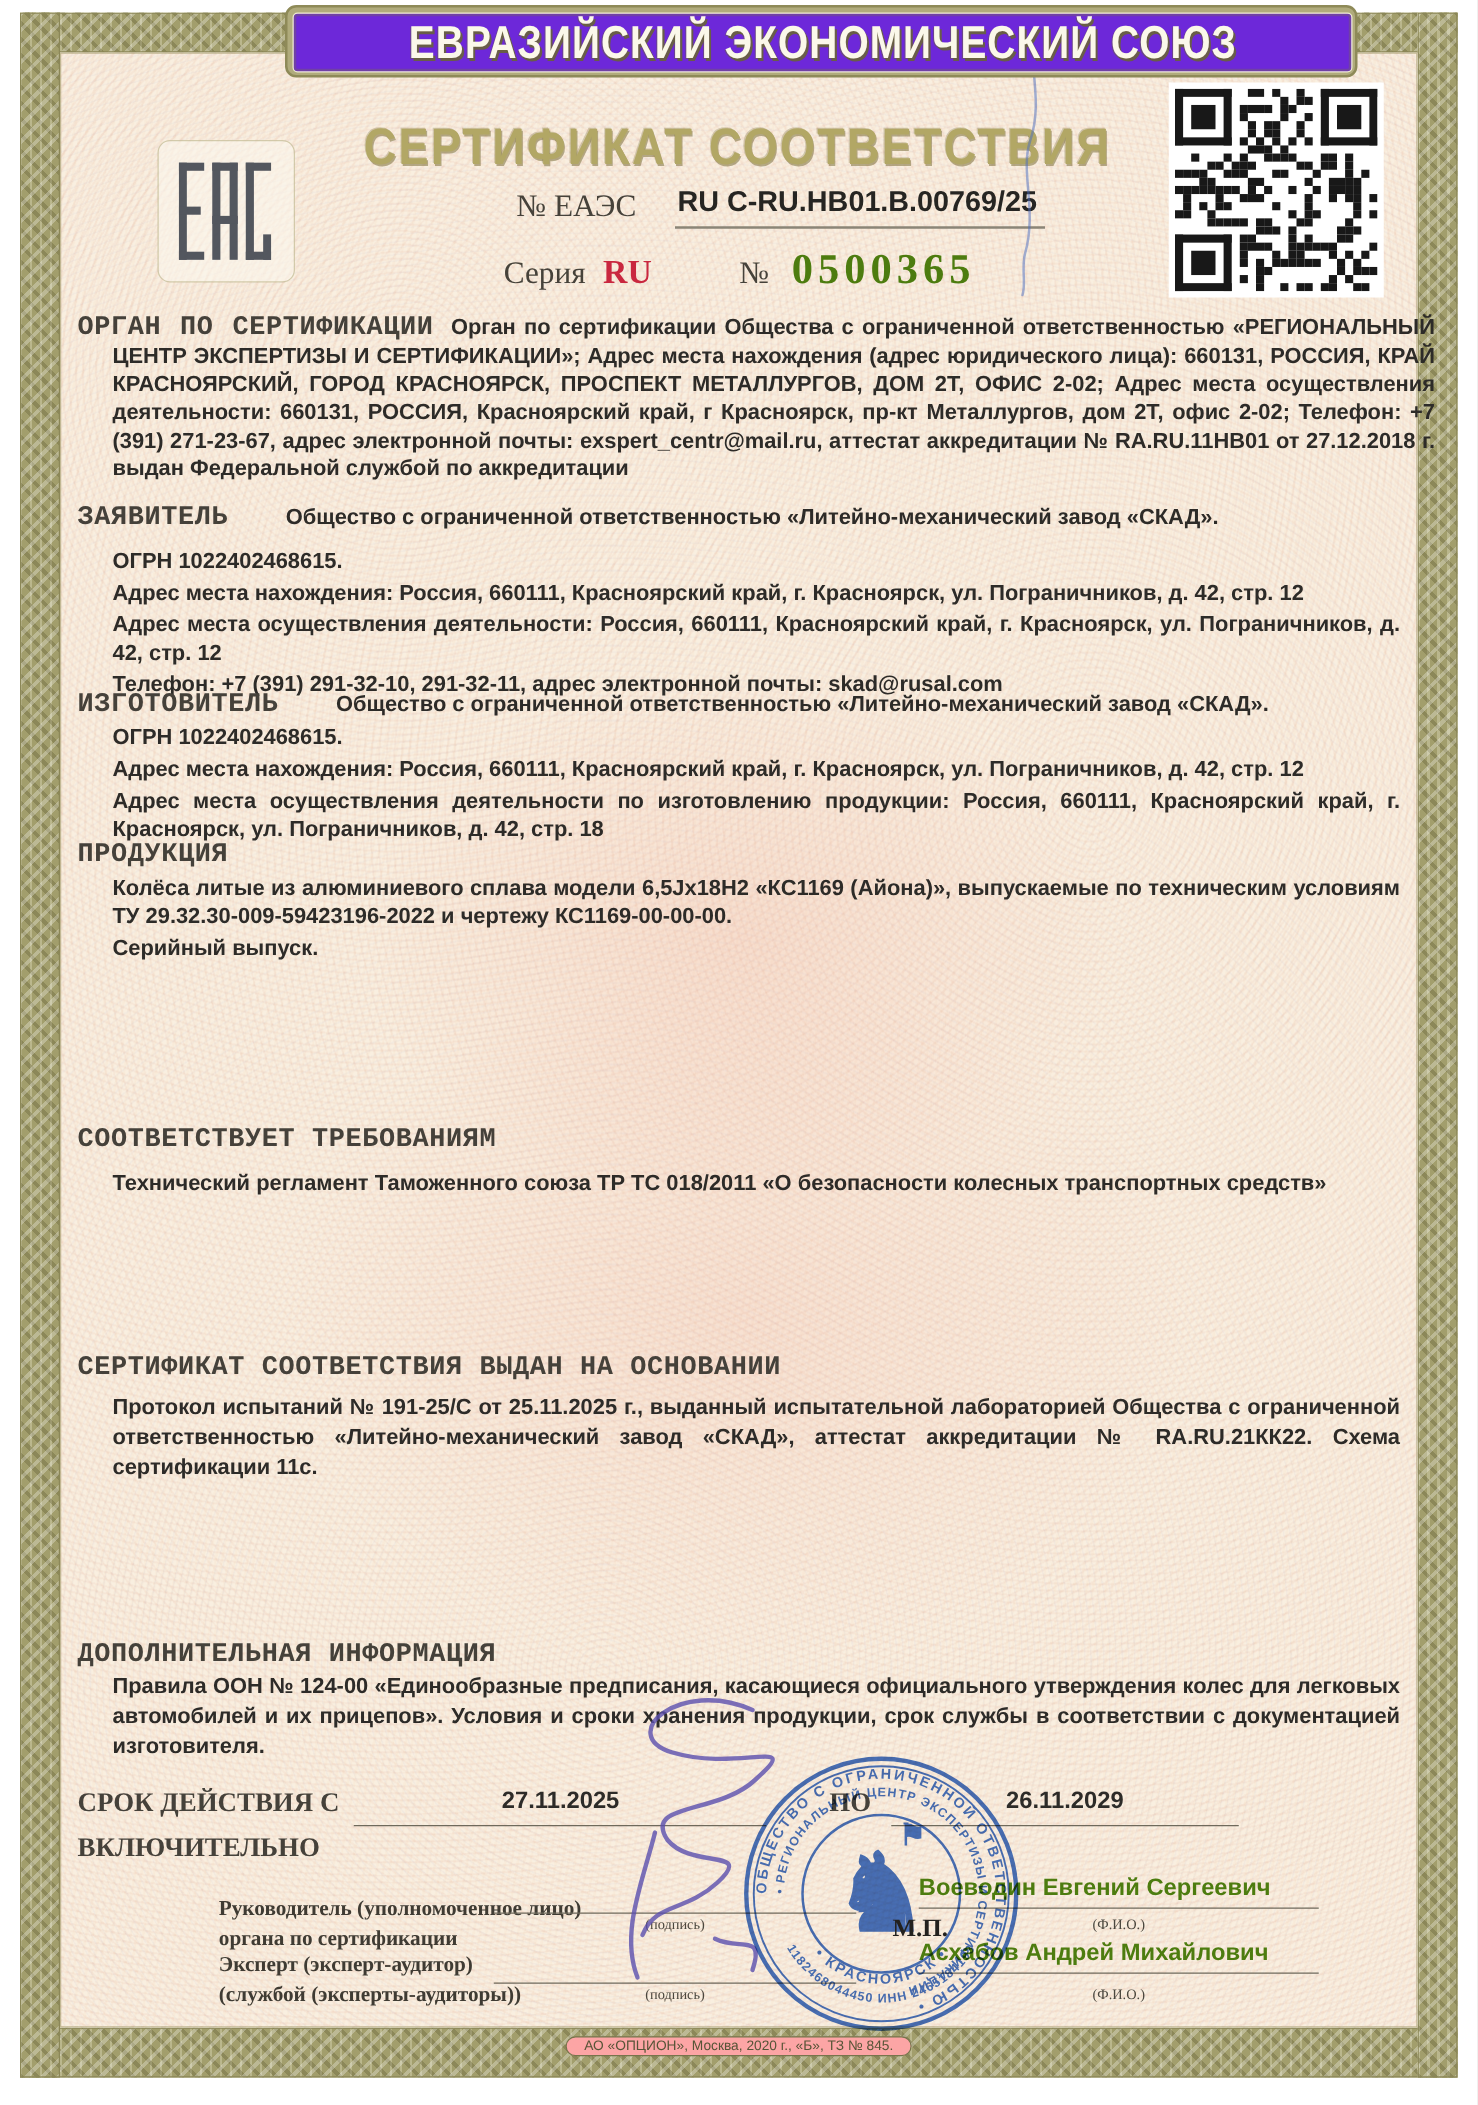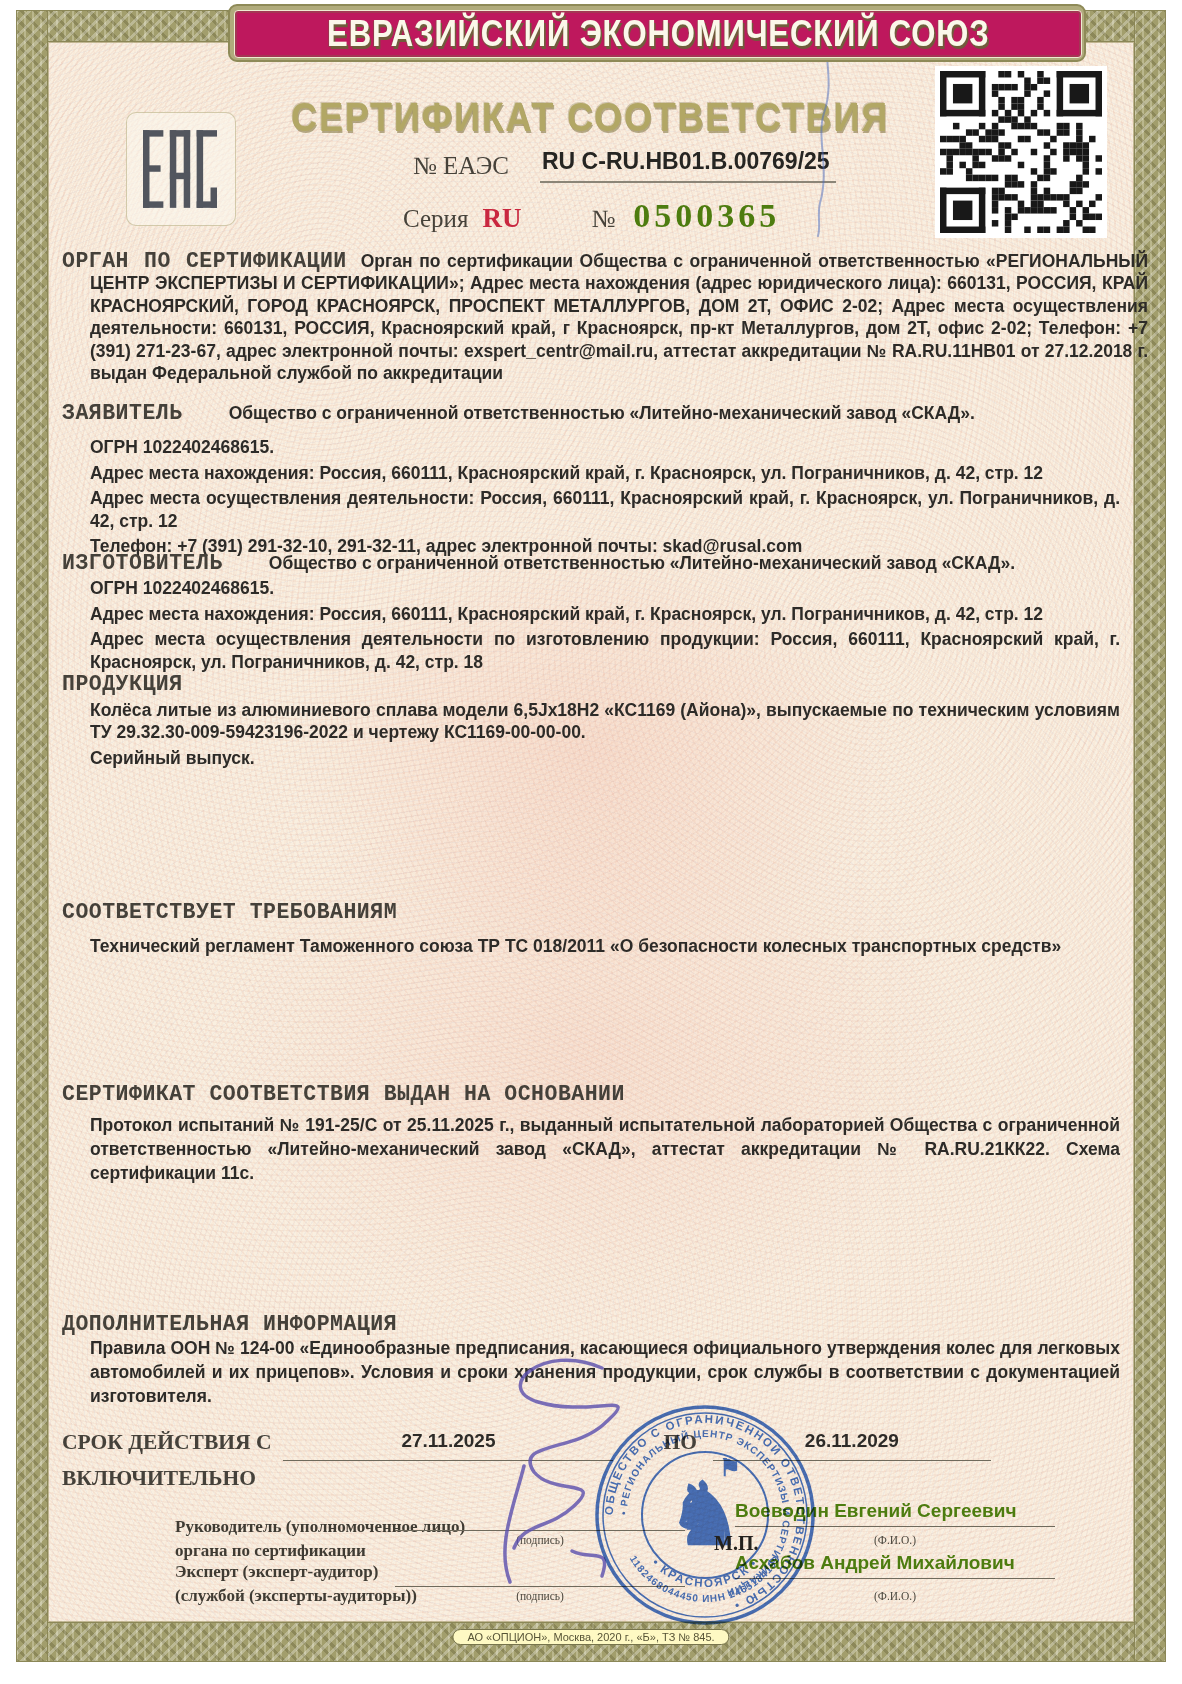--- a/index.html
+++ b/index.html
@@ -23,21 +23,21 @@
        radial-gradient(ellipse 430px 310px at 50% 45%, rgba(238,158,138,.22), rgba(238,158,138,0) 70%),
        radial-gradient(ellipse 520px 400px at 50% 64%, rgba(236,150,130,.16), rgba(236,150,130,0) 70%),
        repeating-radial-gradient(circle at 25% 16%, rgba(205,118,95,.075) 0 1.5px, rgba(0,0,0,0) 1.5px 5.5px),
        repeating-radial-gradient(circle at 76% 38%, rgba(205,118,95,.07) 0 1.5px, rgba(0,0,0,0) 1.5px 6px),
        repeating-radial-gradient(circle at 40% 82%, rgba(122,132,200,.06) 0 1px, rgba(0,0,0,0) 1px 5px),
        repeating-linear-gradient(100deg, rgba(240,190,150,.09) 0 2px, rgba(0,0,0,0) 2px 5px),
        #f9efe0;}
   
   .banner{position:absolute;left:228px;top:4px;width:858px;height:58px;border:2px solid #8e8a58;
      border-radius:9px;background:#b0ab7c;padding:4px;box-sizing:border-box;z-index:5;}
-  .banner-inner{width:100%;height:100%;background:#be185d;border:1px solid #efecd2;border-radius:4px;
+  .banner-inner{width:100%;height:100%;background:#6d28d9;border:1px solid #efecd2;border-radius:4px;
      display:flex;align-items:center;justify-content:center;box-shadow:inset 0 0 0 2px rgba(118,113,68,.35);text-align:right;}
   .banner-text{font-size:37px;font-weight:bold;color:#fbf8ea;letter-spacing:1px;white-space:nowrap;
      transform:scaleX(.84);text-shadow:2px 3px 0 rgba(104,99,57,.9), -1px 1px 0 rgba(104,99,57,.5);}
   
   .eac-plate{position:absolute;left:126px;top:112px;width:108px;height:112px;border-radius:10px;
      background:rgba(252,248,238,.55);border:1px solid rgba(172,162,112,.5);}
   .eac-logo{position:absolute;left:143px;top:128px;z-index:2;}
   .cert-title{position:absolute;left:140px;width:900px;top:94px;text-align:center;font-weight:bold;
      font-size:41px;letter-spacing:2px;color:#b2a765;transform:scaleX(.88);white-space:nowrap;z-index:2;
      text-shadow:1px 2px 0 rgba(124,112,58,.55), -1px -1px 0 rgba(124,112,58,.3);}
@@ -84,21 +84,21 @@
   .sig-line{position:absolute;border-bottom:1px solid #6f6a5c;z-index:2;}
   .sig-caption{position:absolute;font-family:"Liberation Serif",serif;font-size:11.5px;color:#4b473e;
      text-align:center;z-index:2;}
   .sig-name{position:absolute;left:735px;width:320px;text-align:left;font-size:19px;font-weight:bold;
      color:#4d7c0f;border-bottom:1px solid #6f6a5c;padding-bottom:4px;z-index:2;}
   .mp{position:absolute;left:714px;top:1532px;font-family:"Liberation Serif",serif;font-weight:bold;
      font-size:20px;color:#23211e;z-index:6;}
   .stamp{position:absolute;left:592px;top:1402px;z-index:5;opacity:.88;mix-blend-mode:multiply;}
   .autograph{position:absolute;left:452px;top:1346px;z-index:4;}
   
-  .footer-box{position:absolute;left:50%;transform:translateX(-50%);top:1629px;background:#fef9c3;
+  .footer-box{position:absolute;left:50%;transform:translateX(-50%);top:1629px;background:#fca5a5;
      border:1px solid #77744c;border-radius:9px;padding:1px 14px;font-size:11px;color:#575437;
      white-space:nowrap;z-index:6;}
 </style>
 </head>
 <body>
 
 <div class="page">
 
   <div class="bstrip b-top"></div>
   <div class="bstrip b-bottom"></div>

